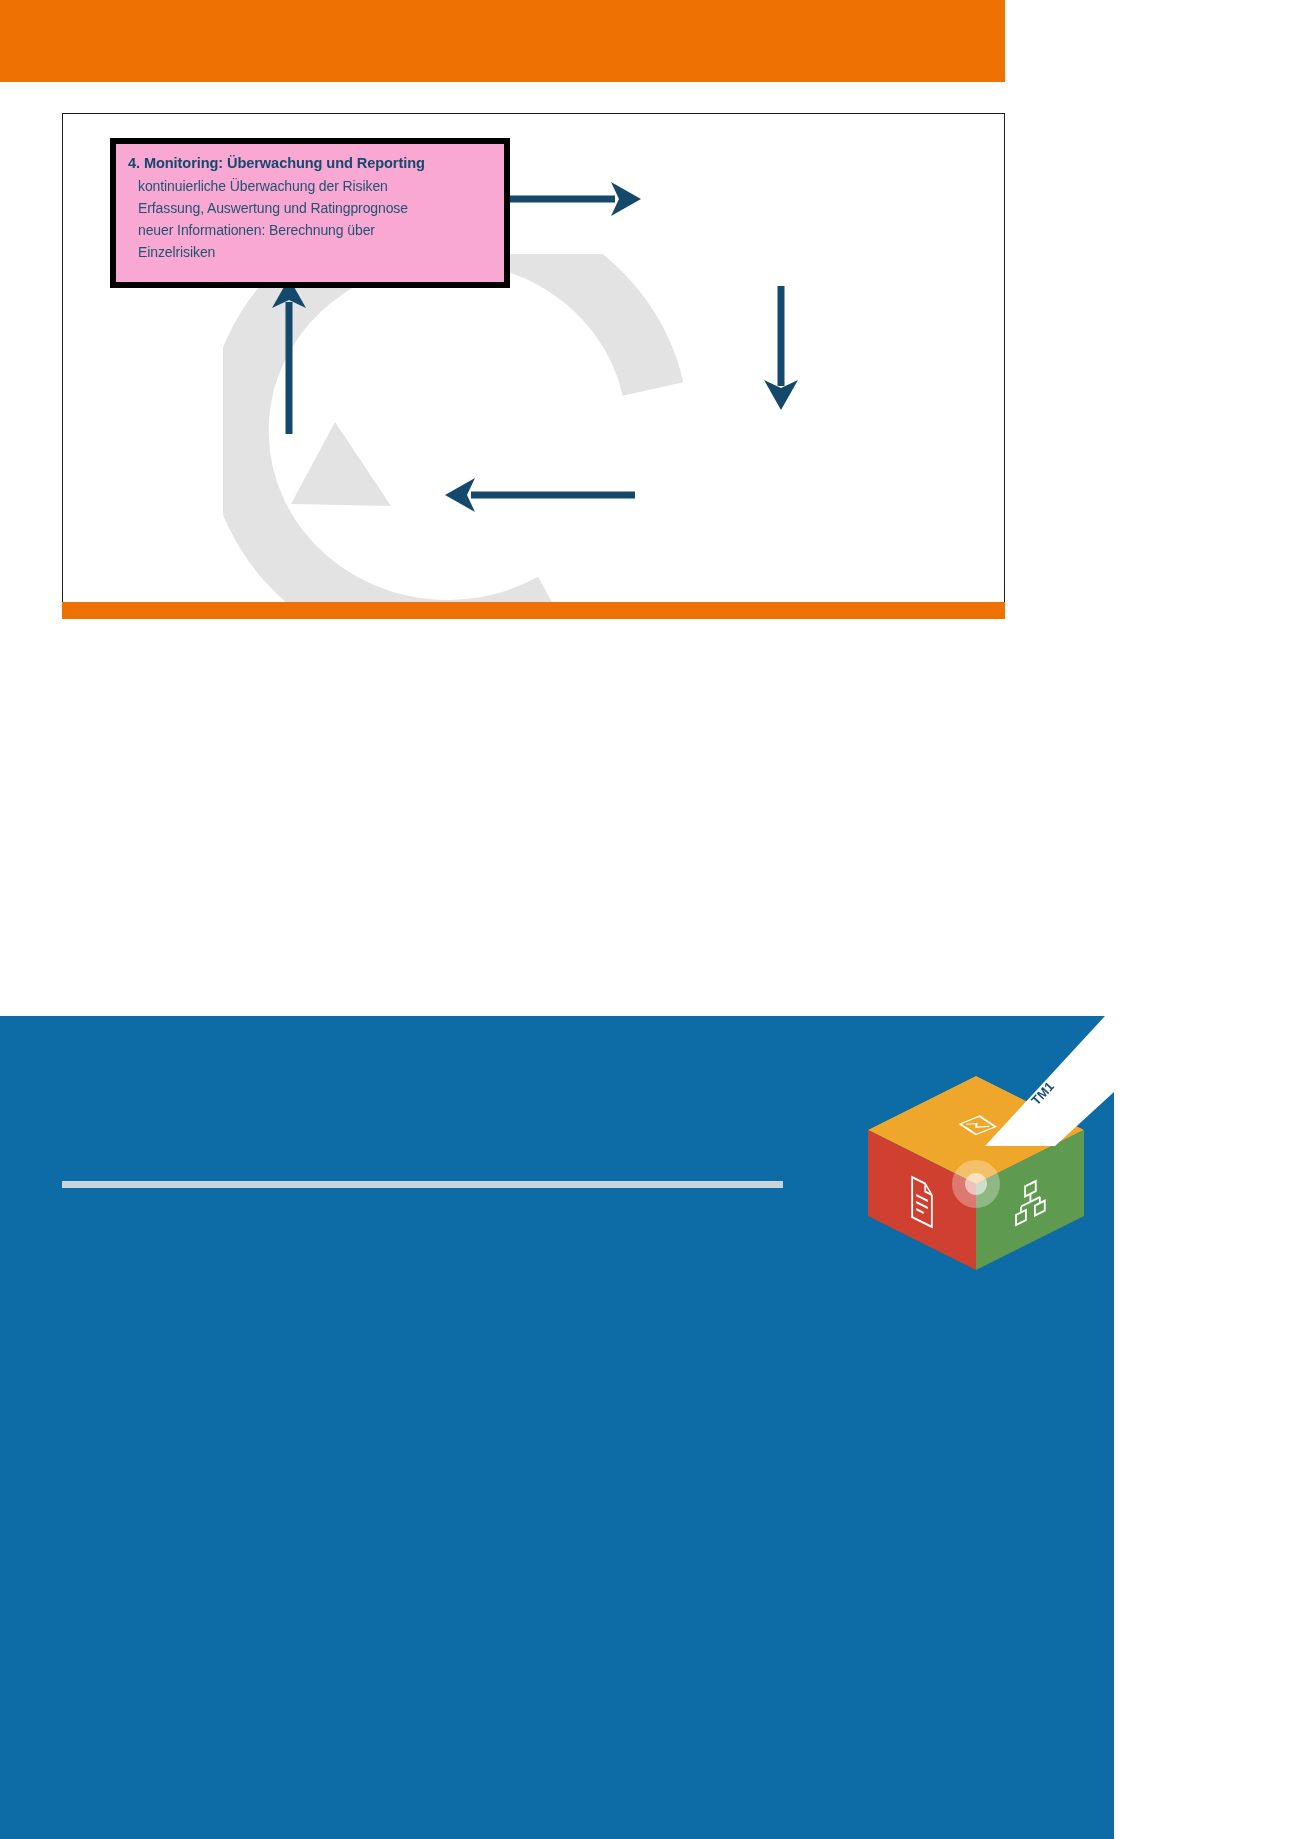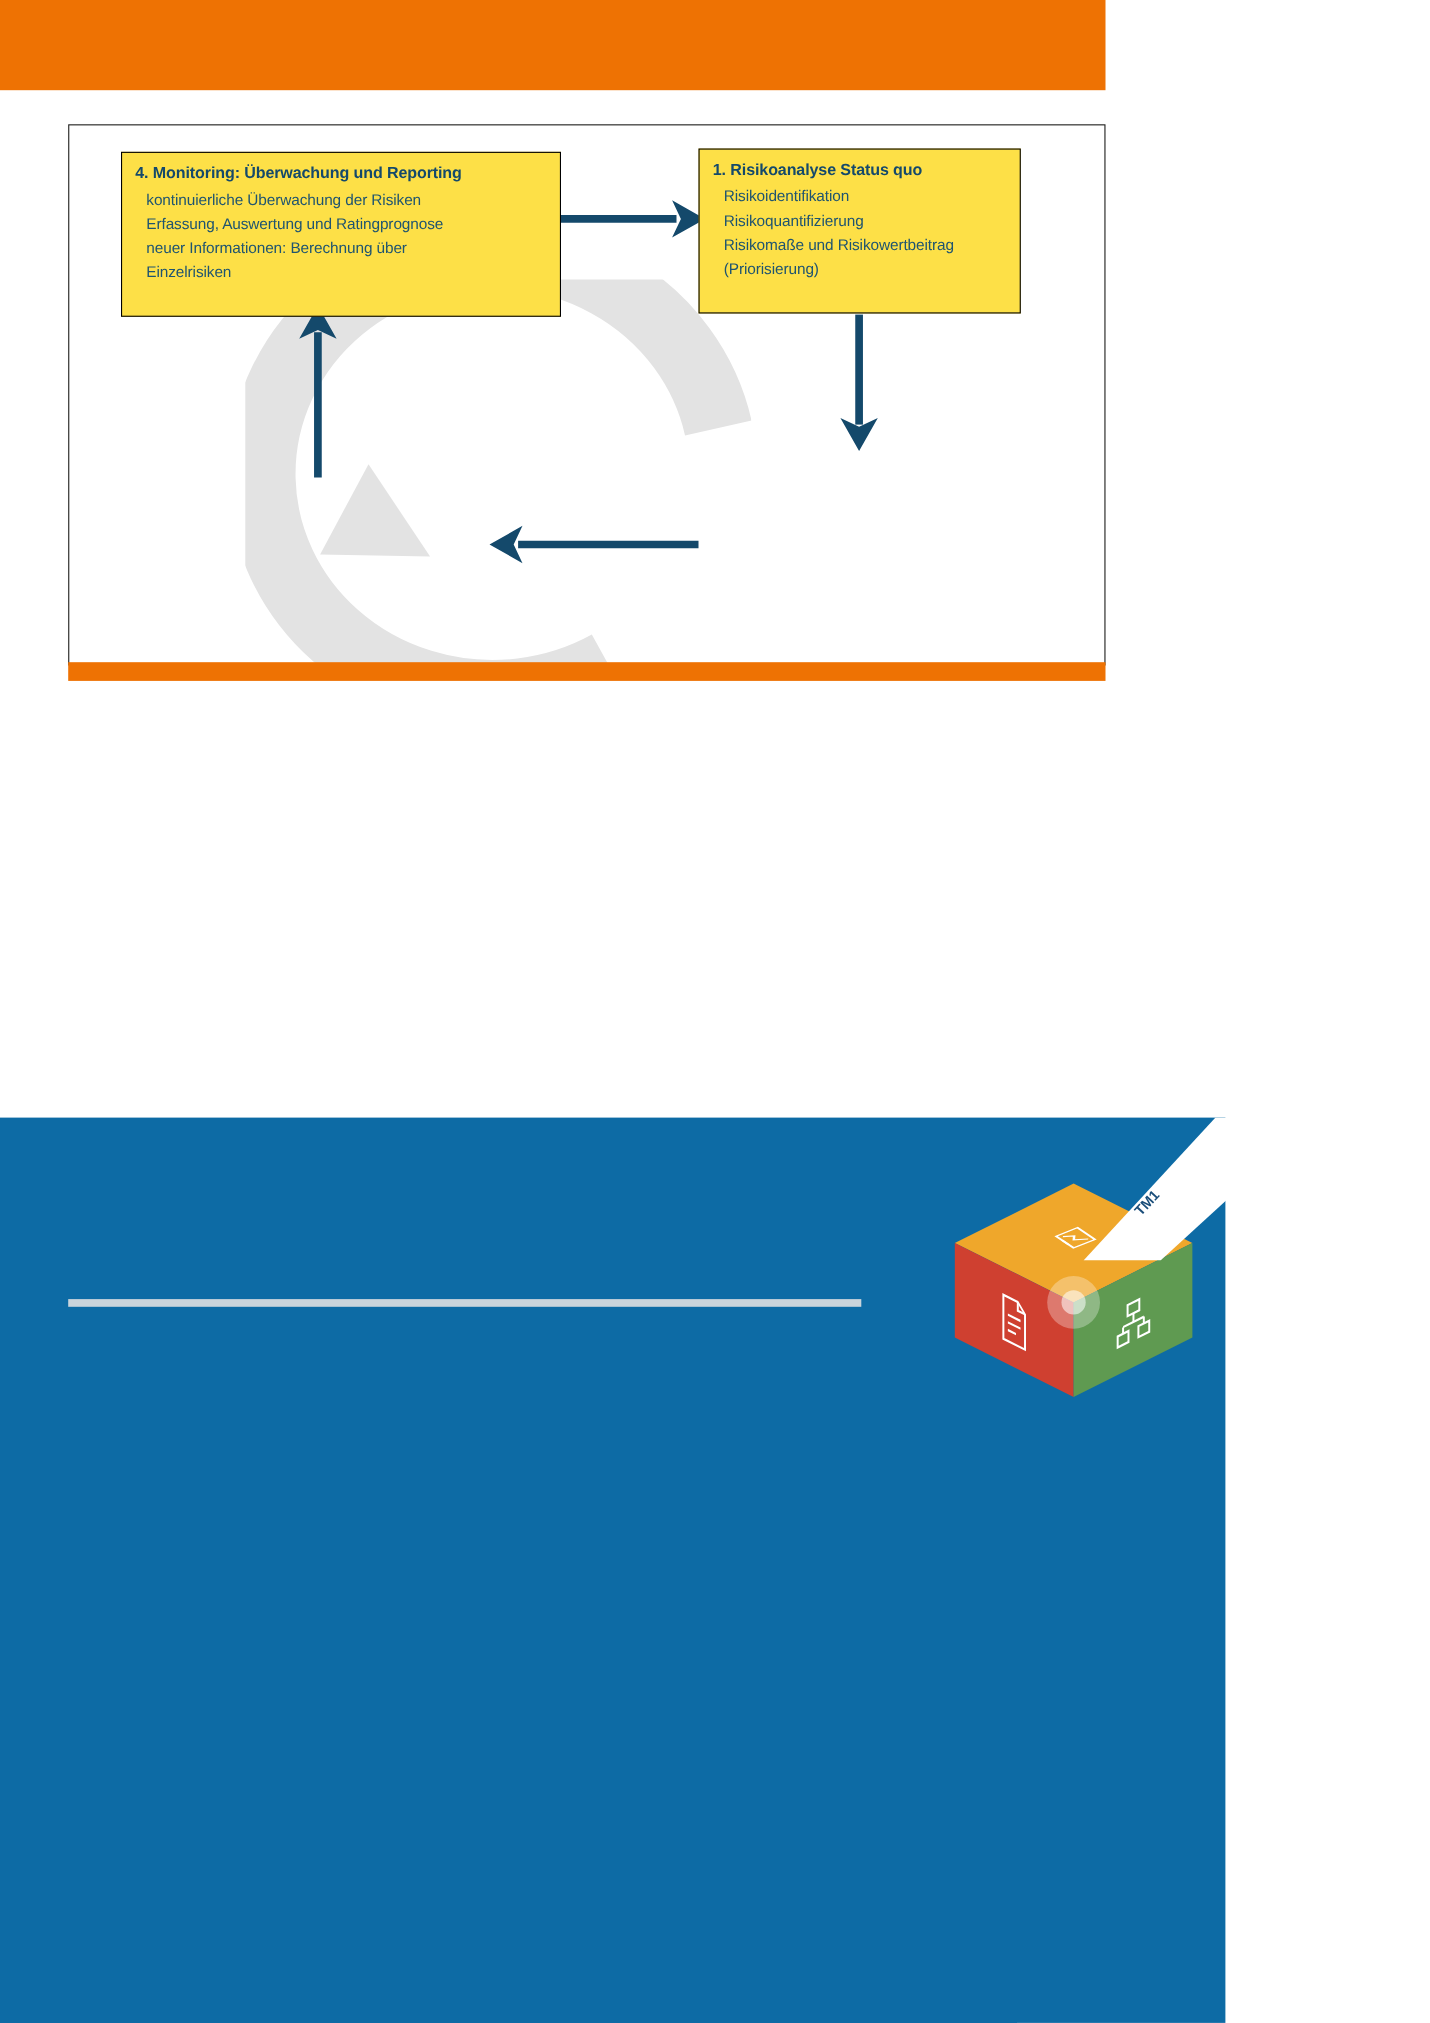--- a/index.html
+++ b/index.html
@@ -52,22 +52,22 @@
     left: 160px;
     top: 140px;
     width: 460px;
     height: 420px;
     pointer-events: none;
   }
 
   
   .pbox {
     position: absolute;
-    border: 1px solid #000000;
-    background: #fde047;
+    border: 6px solid #000000;
+    background: #f9a8d4;
     box-sizing: border-box;
     padding: 9px 12px 10px 12px;
   }
   .pbox .ptitle {
     font-weight: bold;
     font-size: 14.6px;
     color: #14496b;
     line-height: 1.45;
     margin: 0 0 3px 0;
     letter-spacing: -0.1px;
@@ -170,27 +170,20 @@
   </svg>
 
   <div class="pbox" id="box-4">
     <p class="ptitle">4. Monitoring: Überwachung und Reporting</p>
     <p class="pitem">kontinuierliche Überwachung der Risiken</p>
     <p class="pitem">Erfassung, Auswertung und Ratingprognose</p>
     <p class="pitem">neuer Informationen: Berechnung über</p>
     <p class="pitem">Einzelrisiken</p>
   </div>
 
-  <div class="pbox" id="box-1">
-    <p class="ptitle">1. Risikoanalyse Status quo</p>
-    <p class="pitem">Risikoidentifikation</p>
-    <p class="pitem">Risikoquantifizierung</p>
-    <p class="pitem">Risikomaße und Risikowertbeitrag</p>
-    <p class="pitem">(Priorisierung)</p>
-  </div>
 
 
 
 </div>
 
 <div class="diagram-bottom-bar"></div>
 
 <div class="bottom-panel">
 
   

